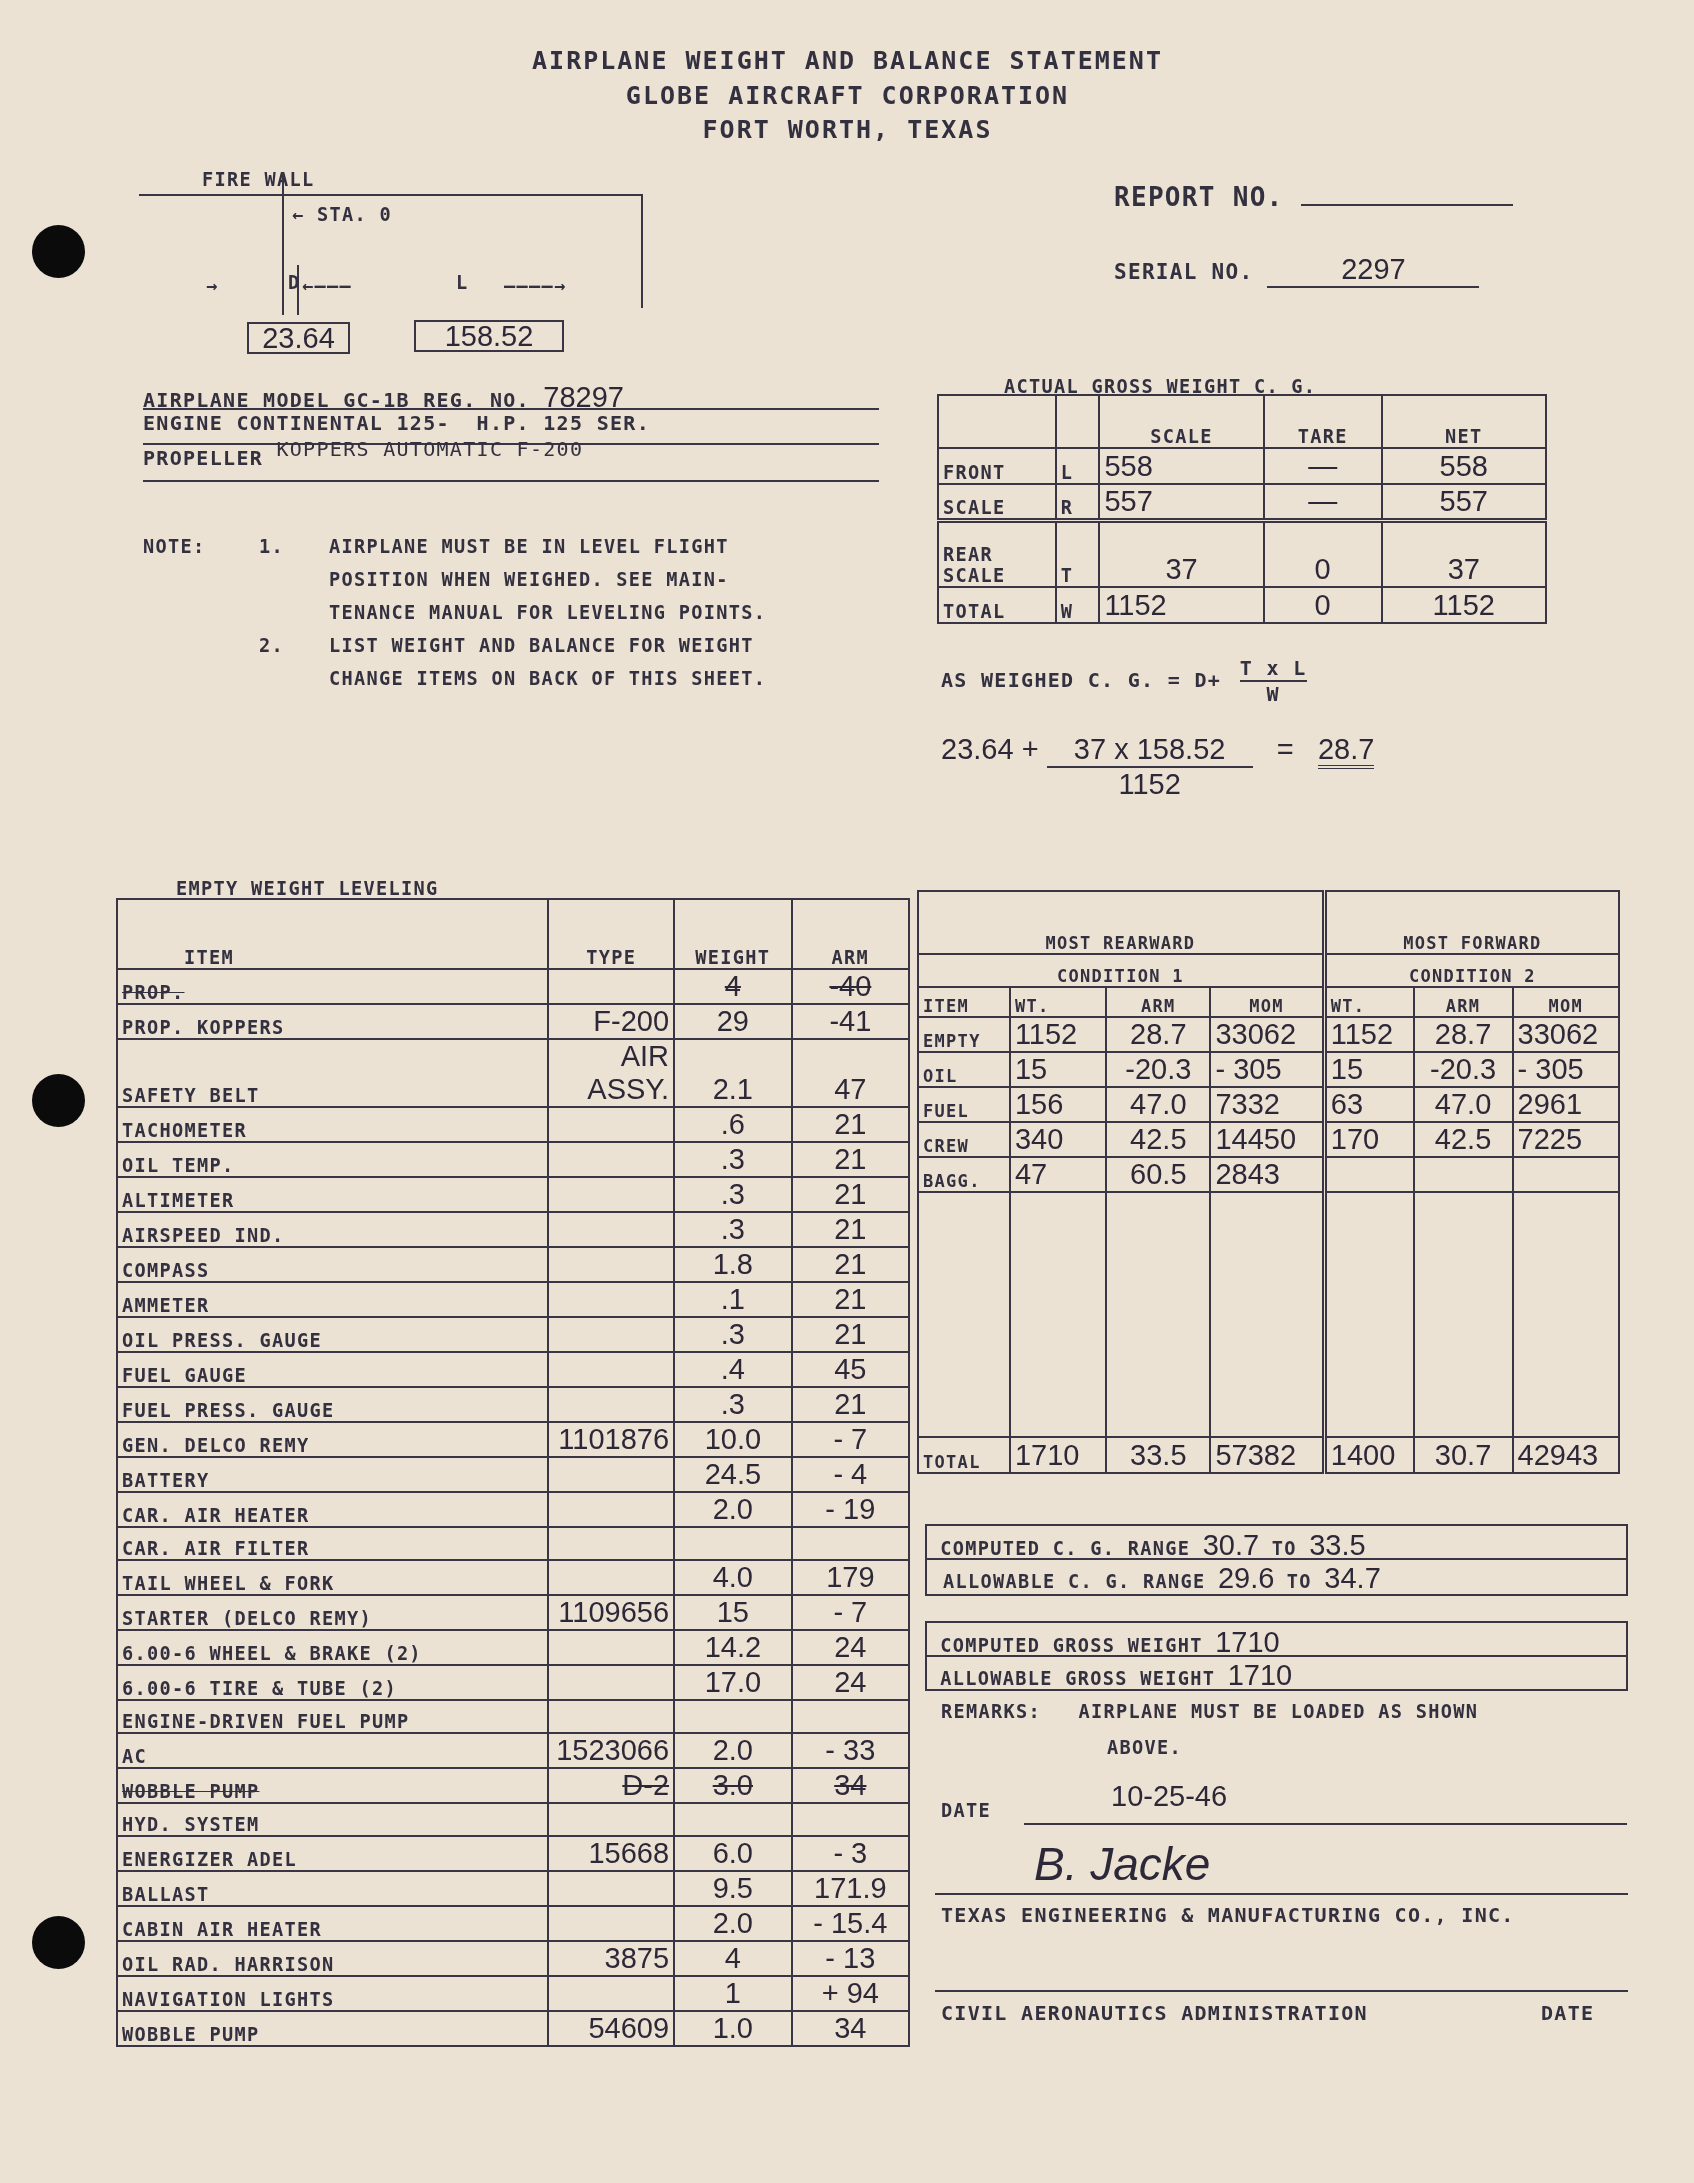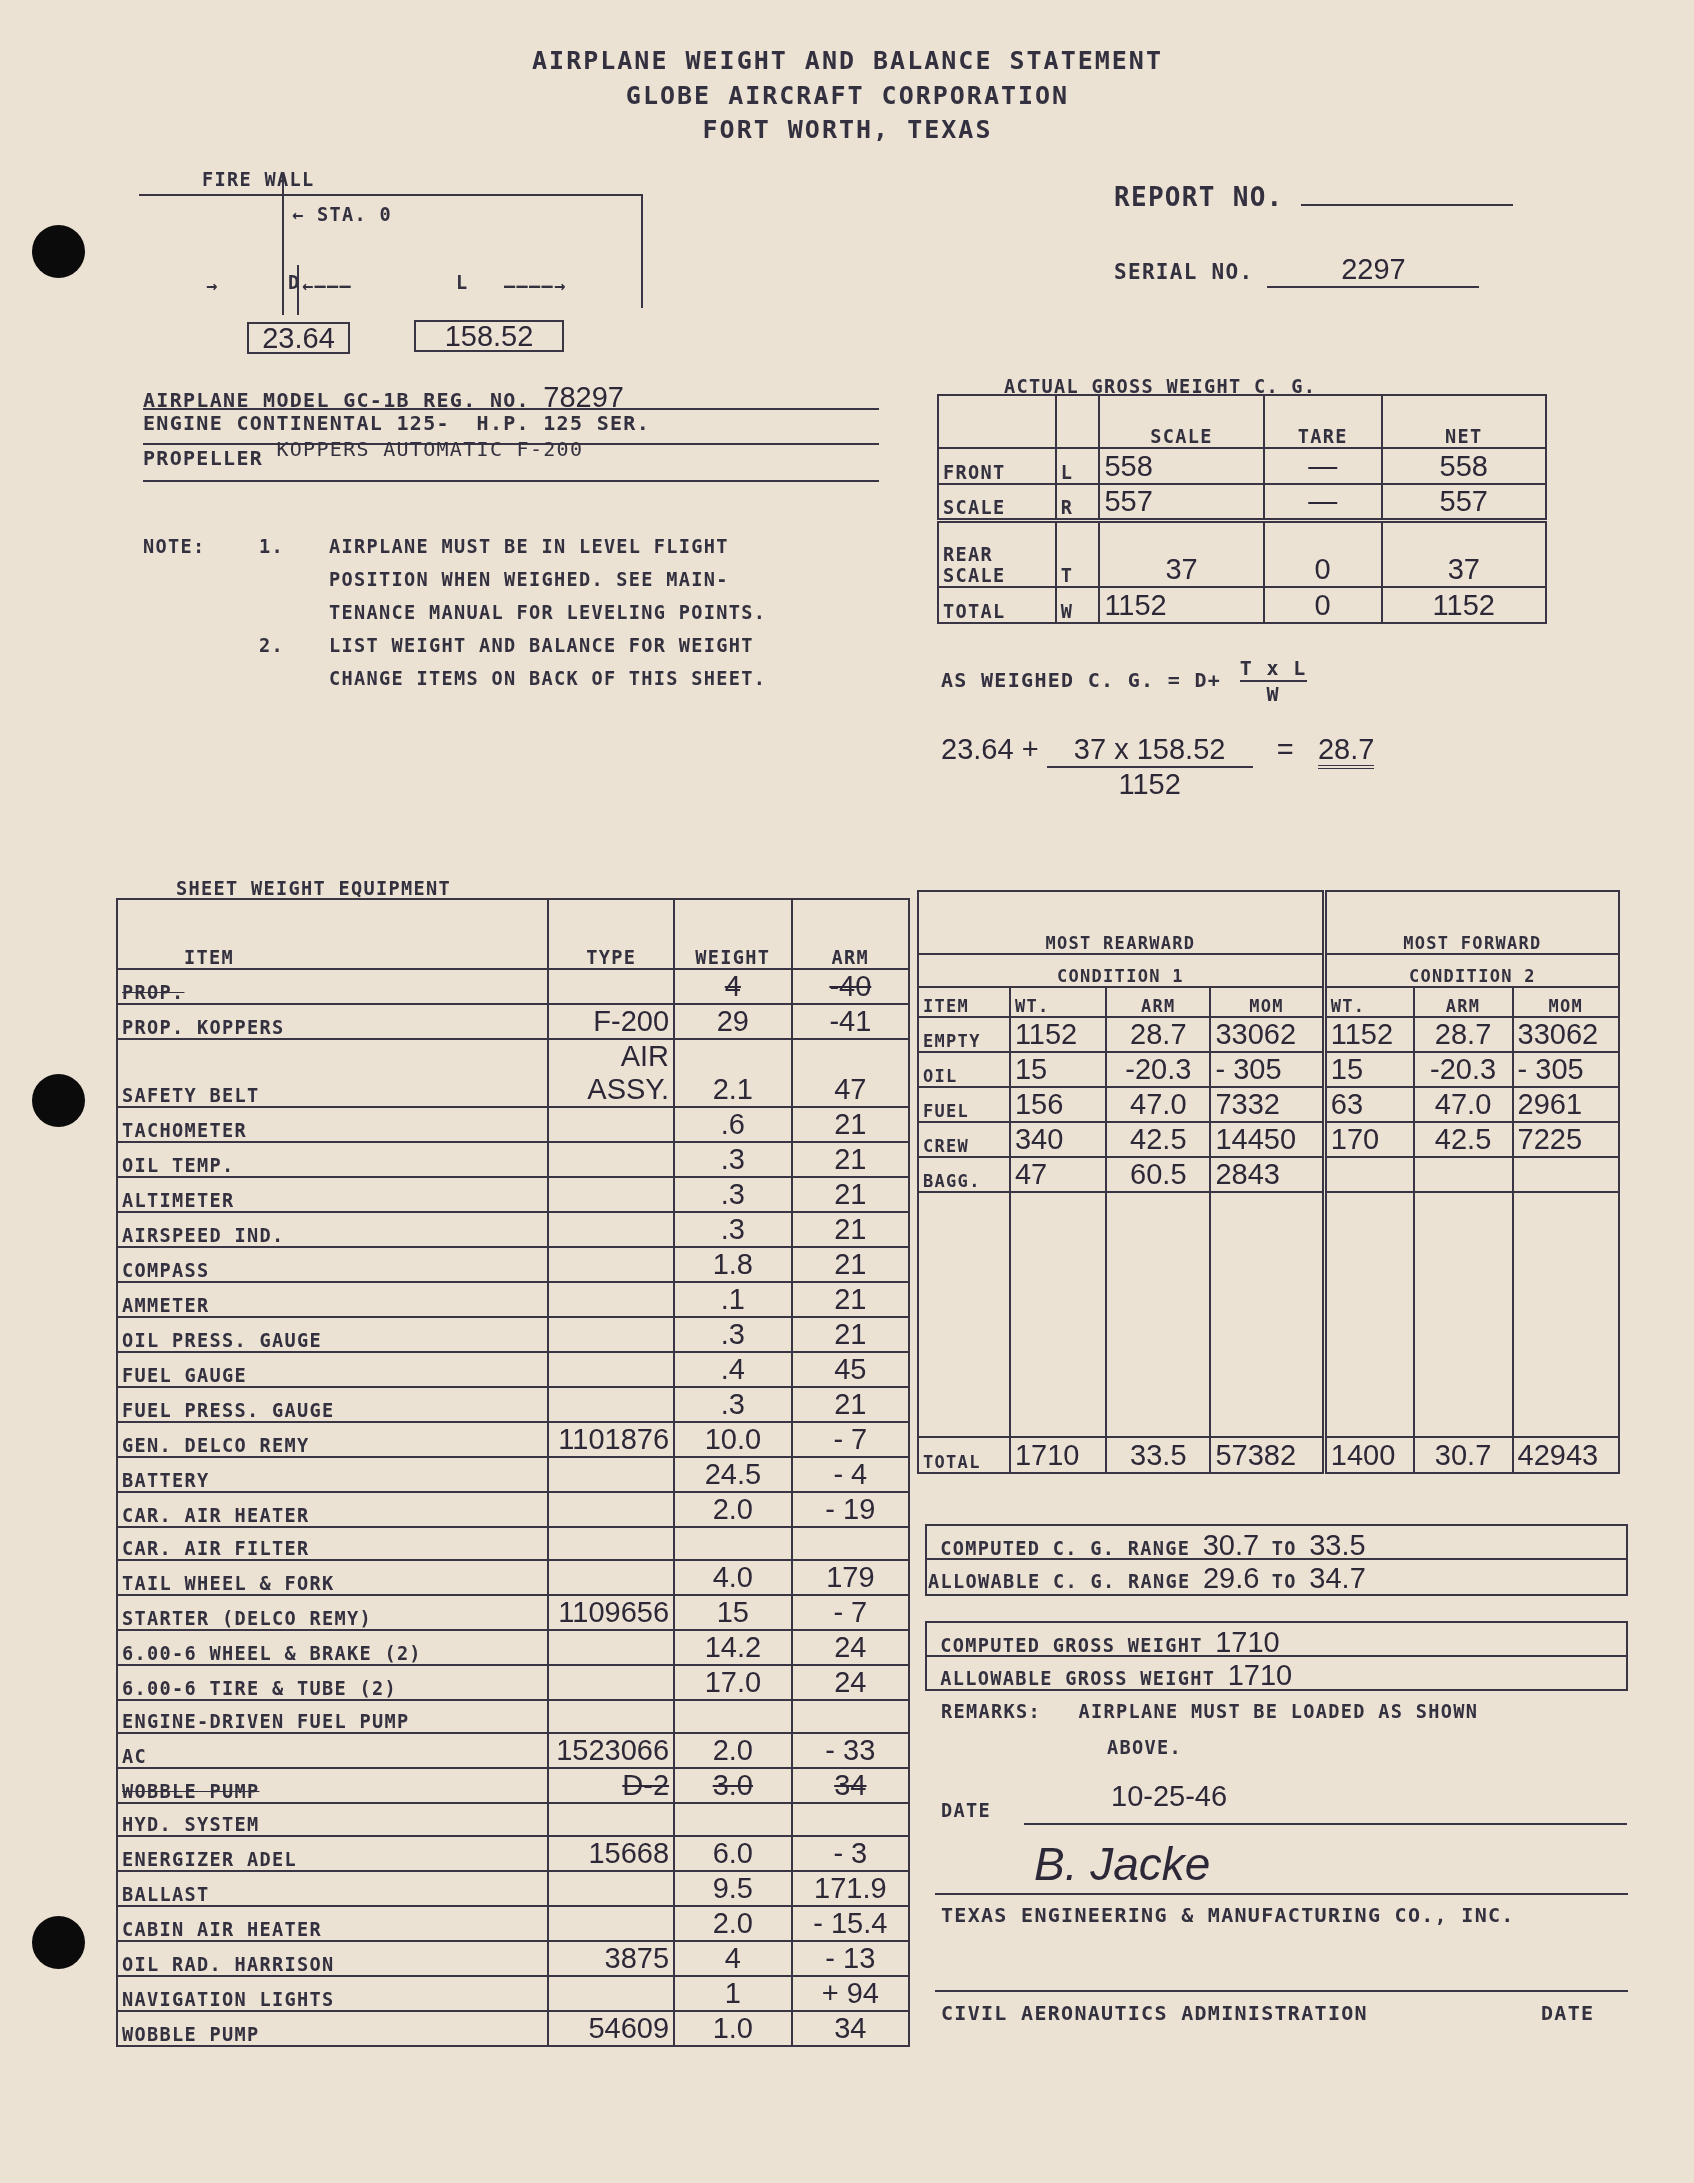--- a/index.html
+++ b/index.html
@@ -145,21 +145,21 @@
   <span>23.64</span>
   <span>+</span>
   <span style="display:inline-block;vertical-align:top;text-align:center;width:206px;">
     <span style="display:block;border-bottom:2px solid #3a3545;">37 x 158.52</span>
     <span style="display:block;">1152</span>
   </span>
   &nbsp;&nbsp;<span>=</span>&nbsp;&nbsp;
   <span style="border-bottom:4px double #3a3545;">28.7</span>
 </div>
 
-<div class="abs type" style="left:176px;top:878px;font-size:18.6px;">SHEET WEIGHT EQUIPMENT</div>
+<div class="abs type" style="left:176px;top:878px;font-size:18.6px;">EMPTY WEIGHT LEVELING</div>
 <table class="grid type" id="equip-table" style="left:116px;top:898px;width:794px;font-size:18.6px;">
   <thead>
     <tr style="height:70px;">
       <td style="width:408px;padding-left:66px;">ITEM</td>
       <td style="width:116px;text-align:center;">TYPE</td>
       <td style="width:113px;text-align:center;">WEIGHT</td>
       <td style="width:113px;text-align:center;">ARM</td>
     </tr>
   </thead>
   <tbody id="equip-body">
@@ -435,21 +435,21 @@
 </tbody>
   </table>
 
 <div class="box type" style="left:925px;top:1524px;width:699px;height:68px;font-size:18.6px;">
   <div class="uline" style="height:32px;line-height:38px;padding-left:13.3px;">
     <span>COMPUTED C. G. RANGE</span>
     <span class="num">30.7</span>
     <span>TO</span>
     <span class="num">33.5</span>
   </div>
-  <div style="height:33px;line-height:36px;padding-left:1px;">
+  <div style="height:33px;line-height:36px;padding-left:16px;">
     <span>ALLOWABLE C. G. RANGE</span>
     <span class="num">29.6</span>
     <span>TO</span>
     <span class="num">34.7</span>
   </div>
 </div>
 
 <div class="box type" style="left:925px;top:1621px;width:699px;height:66px;font-size:18.6px;">
   <div class="uline" style="height:32px;line-height:38px;padding-left:13.3px;">
     <span>COMPUTED GROSS WEIGHT</span>

